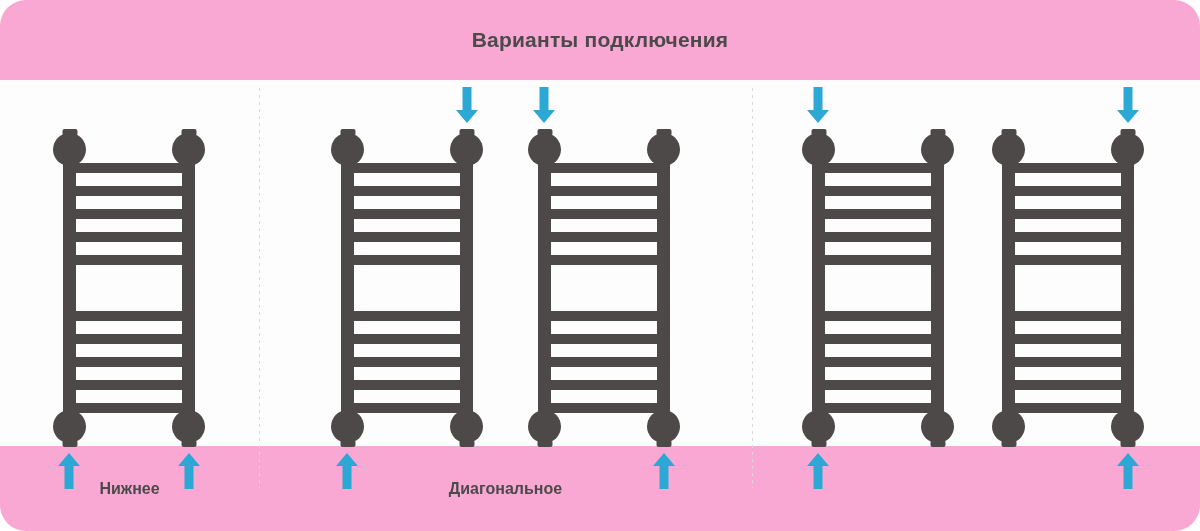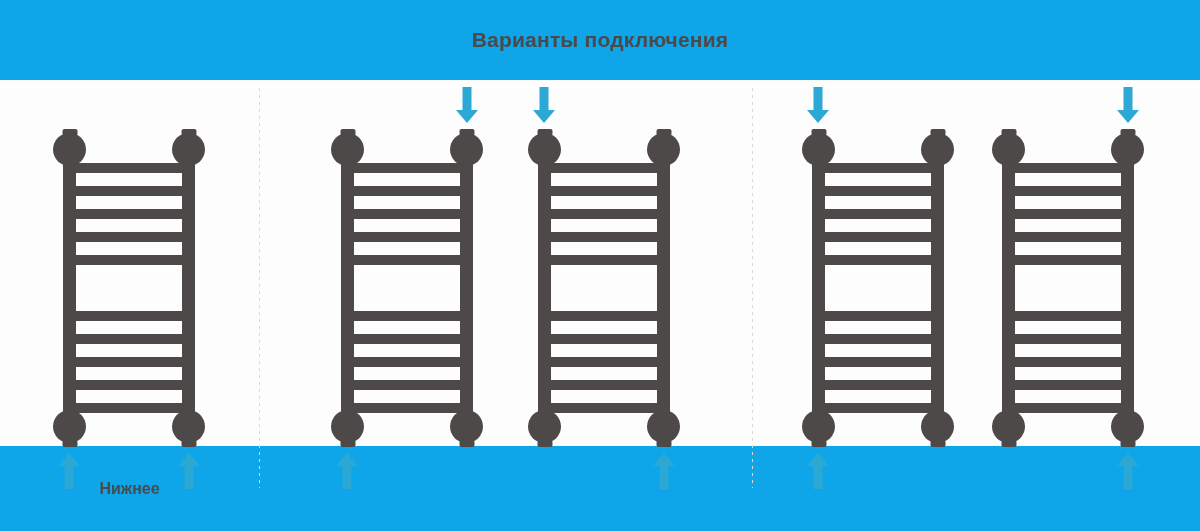--- a/index.html
+++ b/index.html
@@ -13,21 +13,22 @@
   body {
     font-family: "Liberation Sans", "DejaVu Sans", sans-serif;
     background: #ffffff;
     position: relative;
   }
 
   #page {
     position: relative;
     width: 1200px;
     height: 531px;
-    background: #0ea5e9;
+    background: #f9a8d4;
+    border-radius: 26px;
   }
 
   
   .band {
     position: absolute;
     left: 0;
     width: 1200px;
     top: 80px;
     height: 366px;
     background: #fdfdfd;
@@ -260,20 +261,21 @@
           <svg viewBox="0 0 22 36" xmlns="http://www.w3.org/2000/svg">
             <path transform="rotate(180 11 18)" d="M11 0 L22 13 L15.5 13 L15.5 36 L6.5 36 L6.5 13 L0 13 Z" fill="#2ba8d4"></path>
           </svg>
         </div>
         <div class="arrow up ar">
           <svg viewBox="0 0 22 36" xmlns="http://www.w3.org/2000/svg">
             <path d="M11 0 L22 13 L15.5 13 L15.5 36 L6.5 36 L6.5 13 L0 13 Z" fill="#2ba8d4"></path>
           </svg>
         </div>
       </div>
+    <div class="group-label">Диагональное</div>
   </div>
 
   <div class="group" style="left:752px; width:448px;">
     <div class="radiator" style="left:38px;">
         <div class="rail left"></div>
         <div class="rail right"></div>
         <div class="knob top kl">
           <div class="stem"></div>
         </div>
         <div class="knob top kr">

